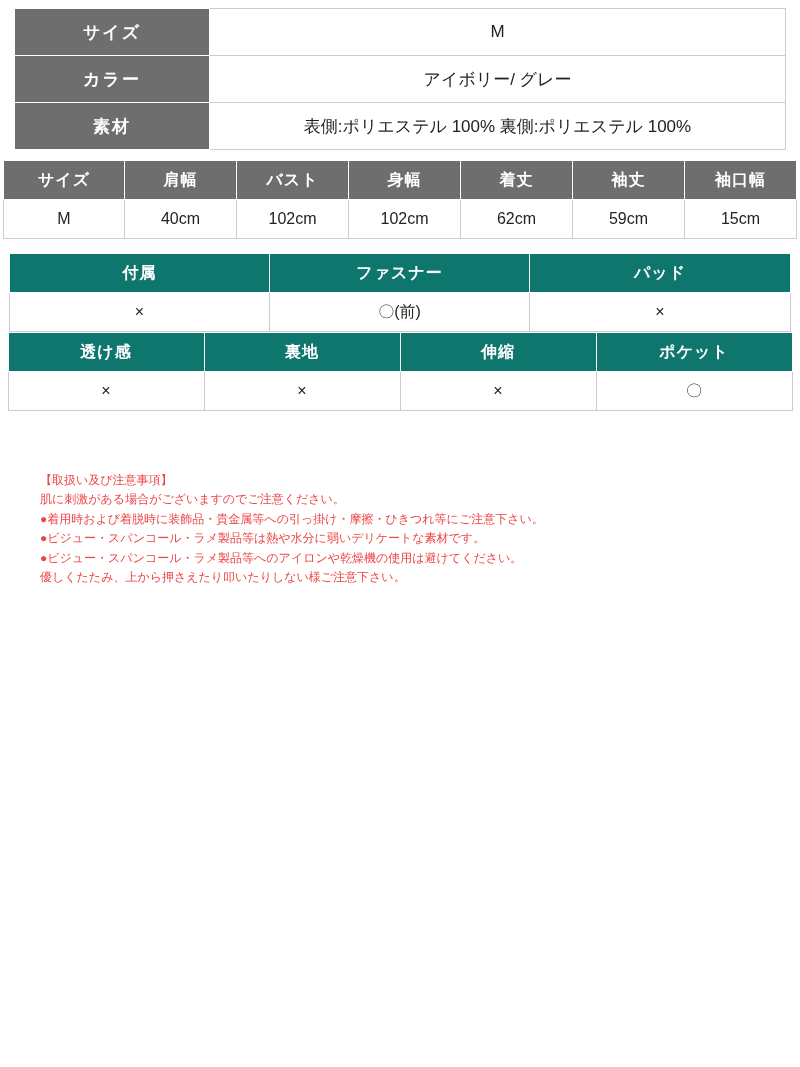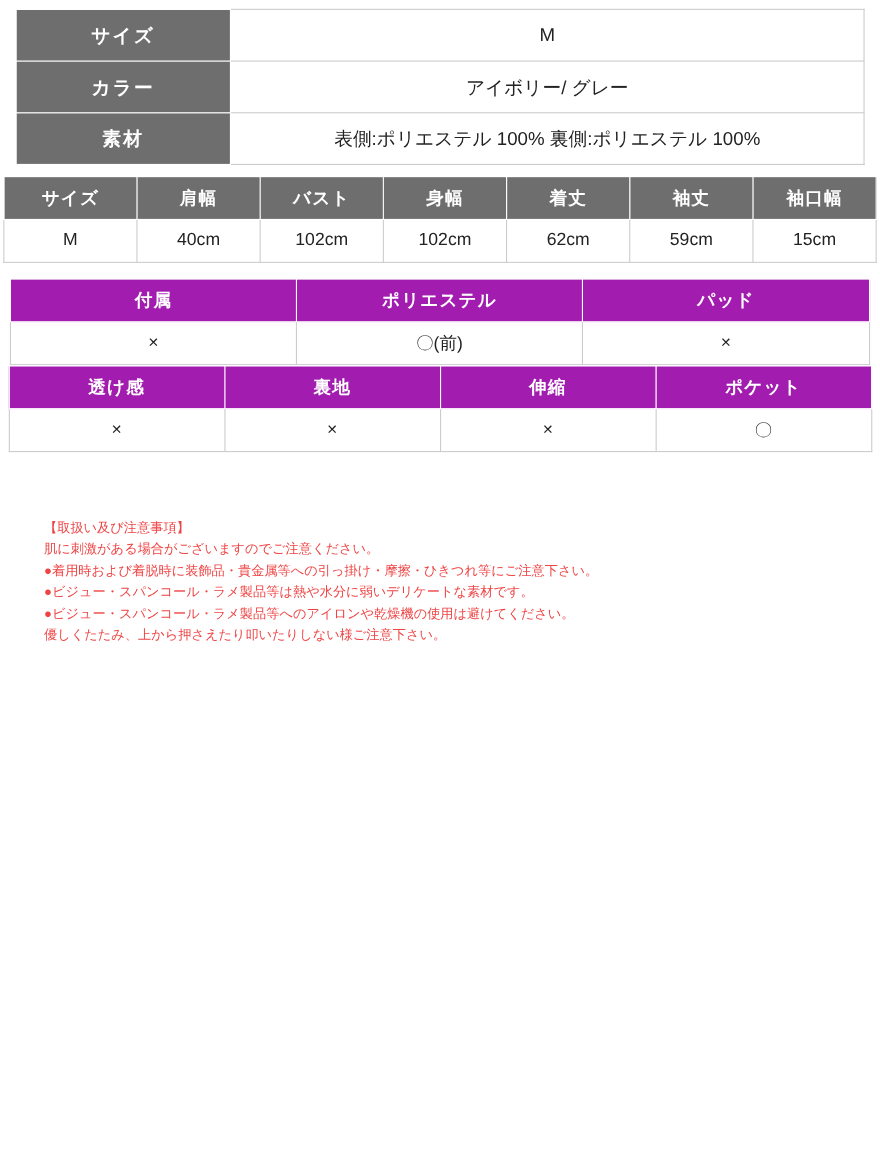--- a/index.html
+++ b/index.html
@@ -85,21 +85,21 @@
   .attr-table.second {
     margin-top: 0;
   }
   .attr-table th, .attr-table td {
     height: 36px;
     font-size: 16px;
     text-align: center;
     vertical-align: middle;
   }
   .attr-table th {
-    background: #a21caf;
+    background: #0f766e;
     color: #ffffff;
     font-weight: bold;
     border: 1px solid #ffffff;
     letter-spacing: 1px;
   }
   .attr-table td {
     background: #ffffff;
     color: #222222;
     border: 1px solid #cccccc;
   }
@@ -162,21 +162,21 @@
         <td>59cm</td>
         <td>15cm</td>
       </tr>
     </tbody>
   </table>
 
   <table class="attr-table">
     <thead>
       <tr>
         <th style="width:257px">付属</th>
-        <th style="width:257px">ポリエステル</th>
+        <th style="width:257px">ファスナー</th>
         <th style="width:258px">パッド</th>
       </tr>
     </thead>
     <tbody>
       <tr>
         <td>×</td>
         <td>〇(前)</td>
         <td>×</td>
       </tr>
     </tbody>

